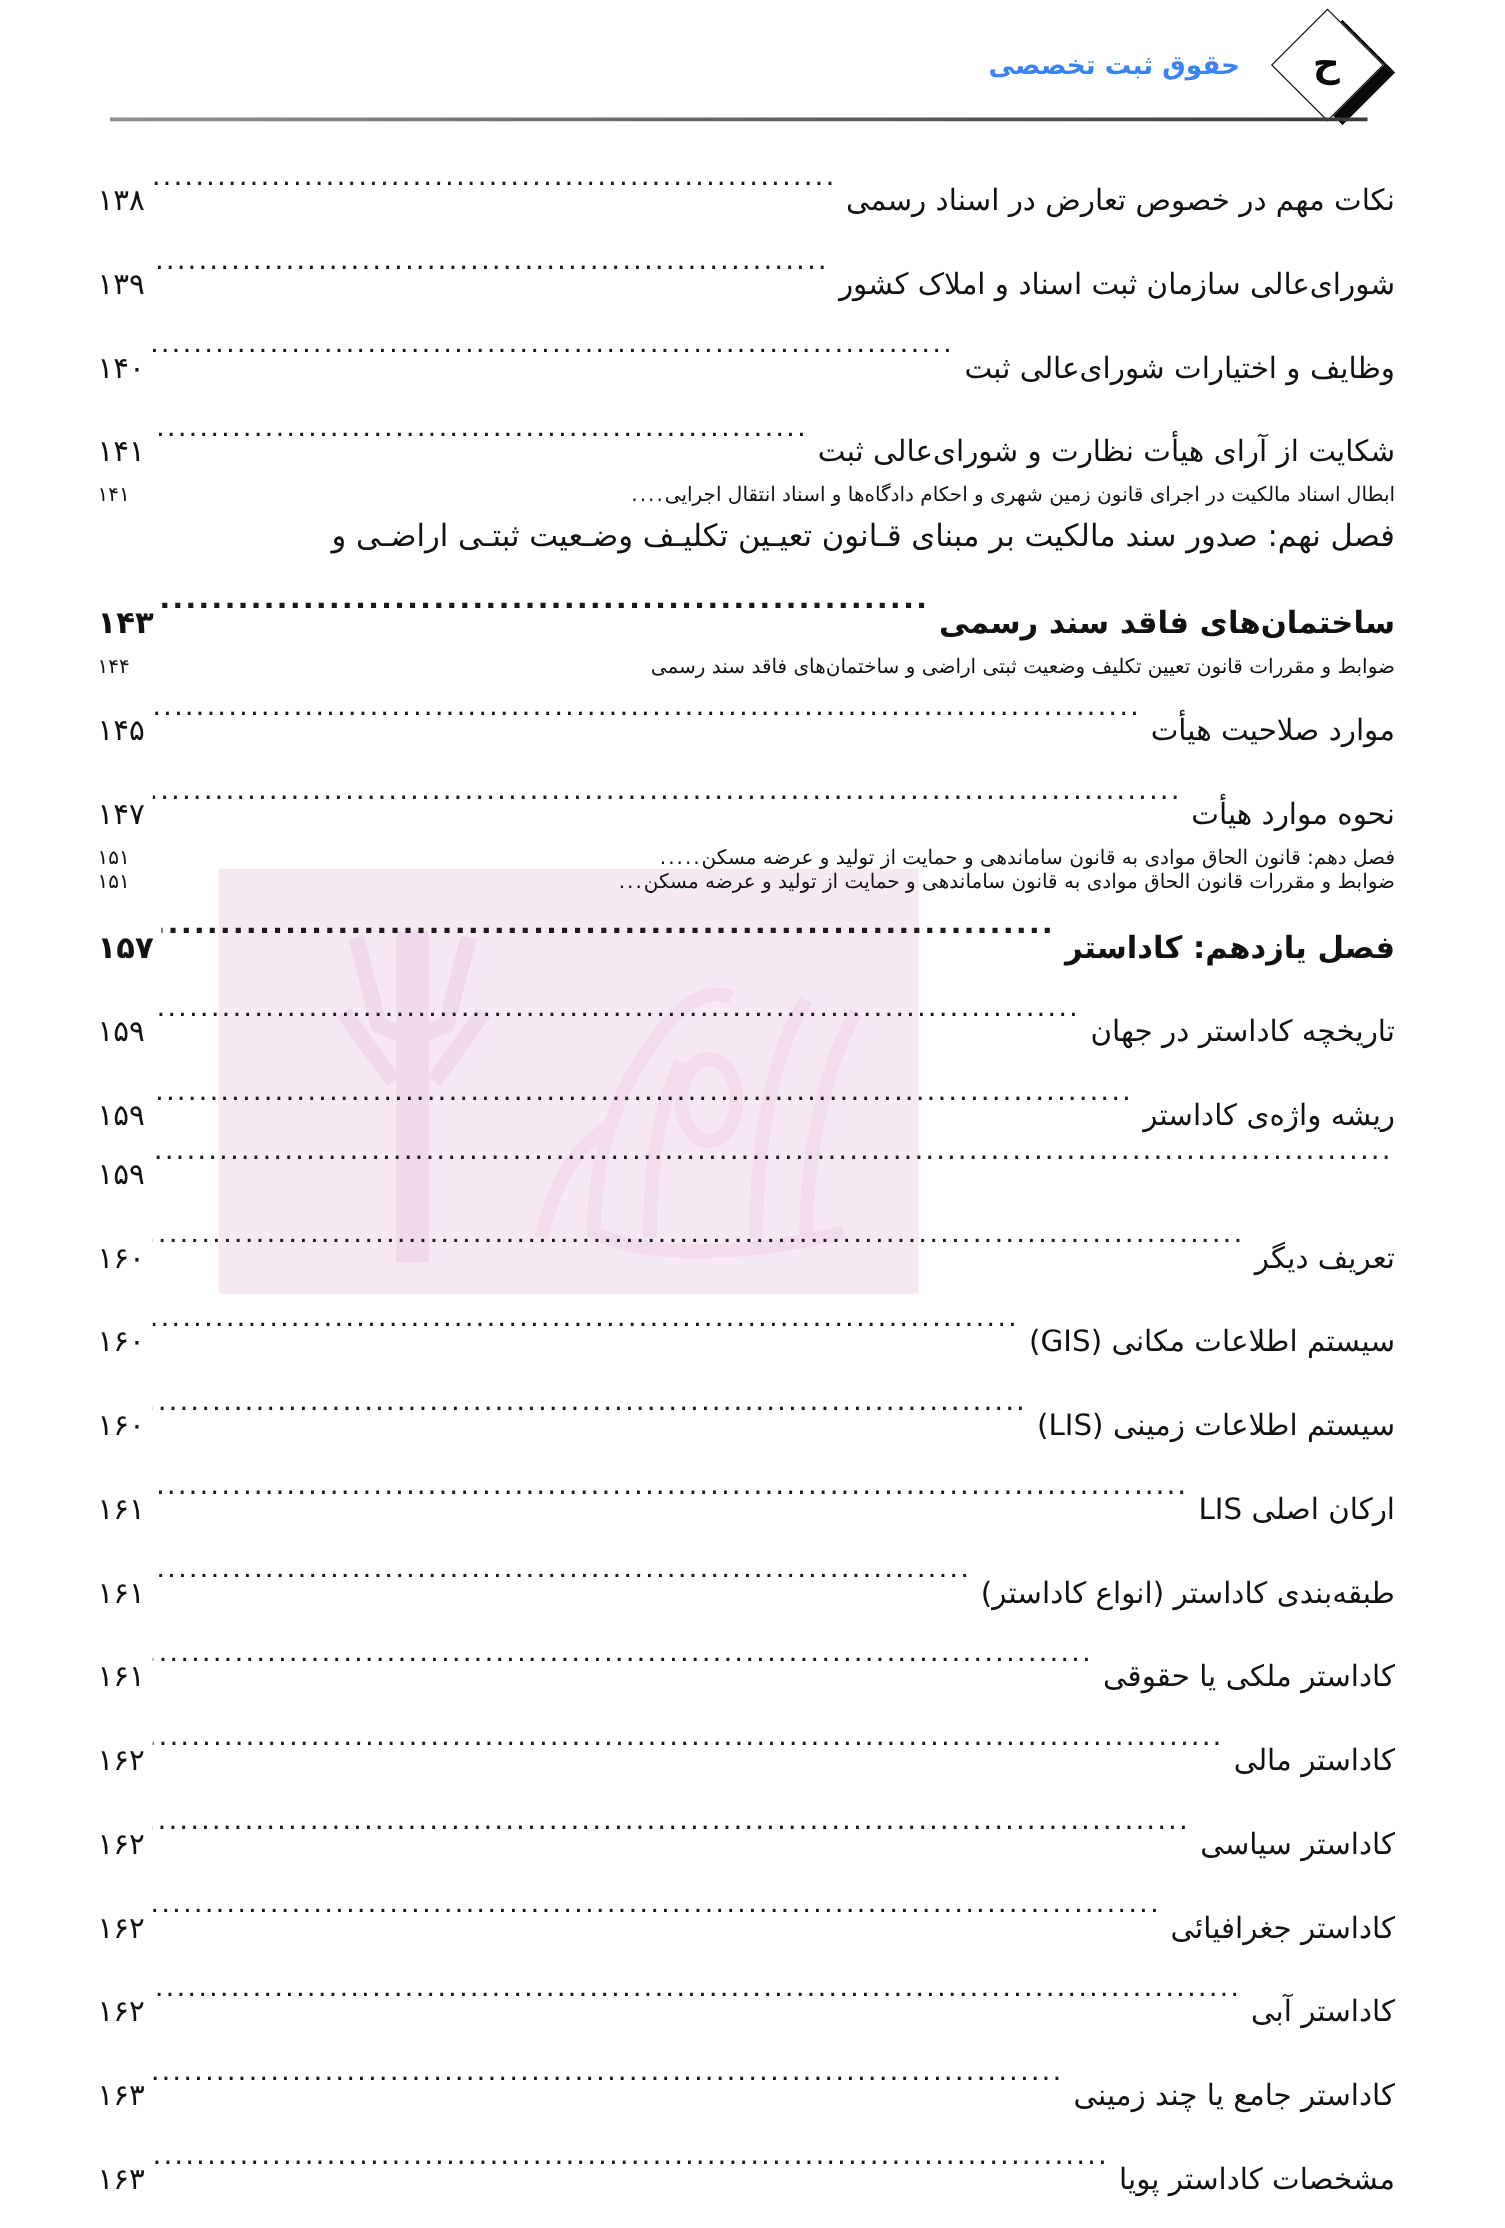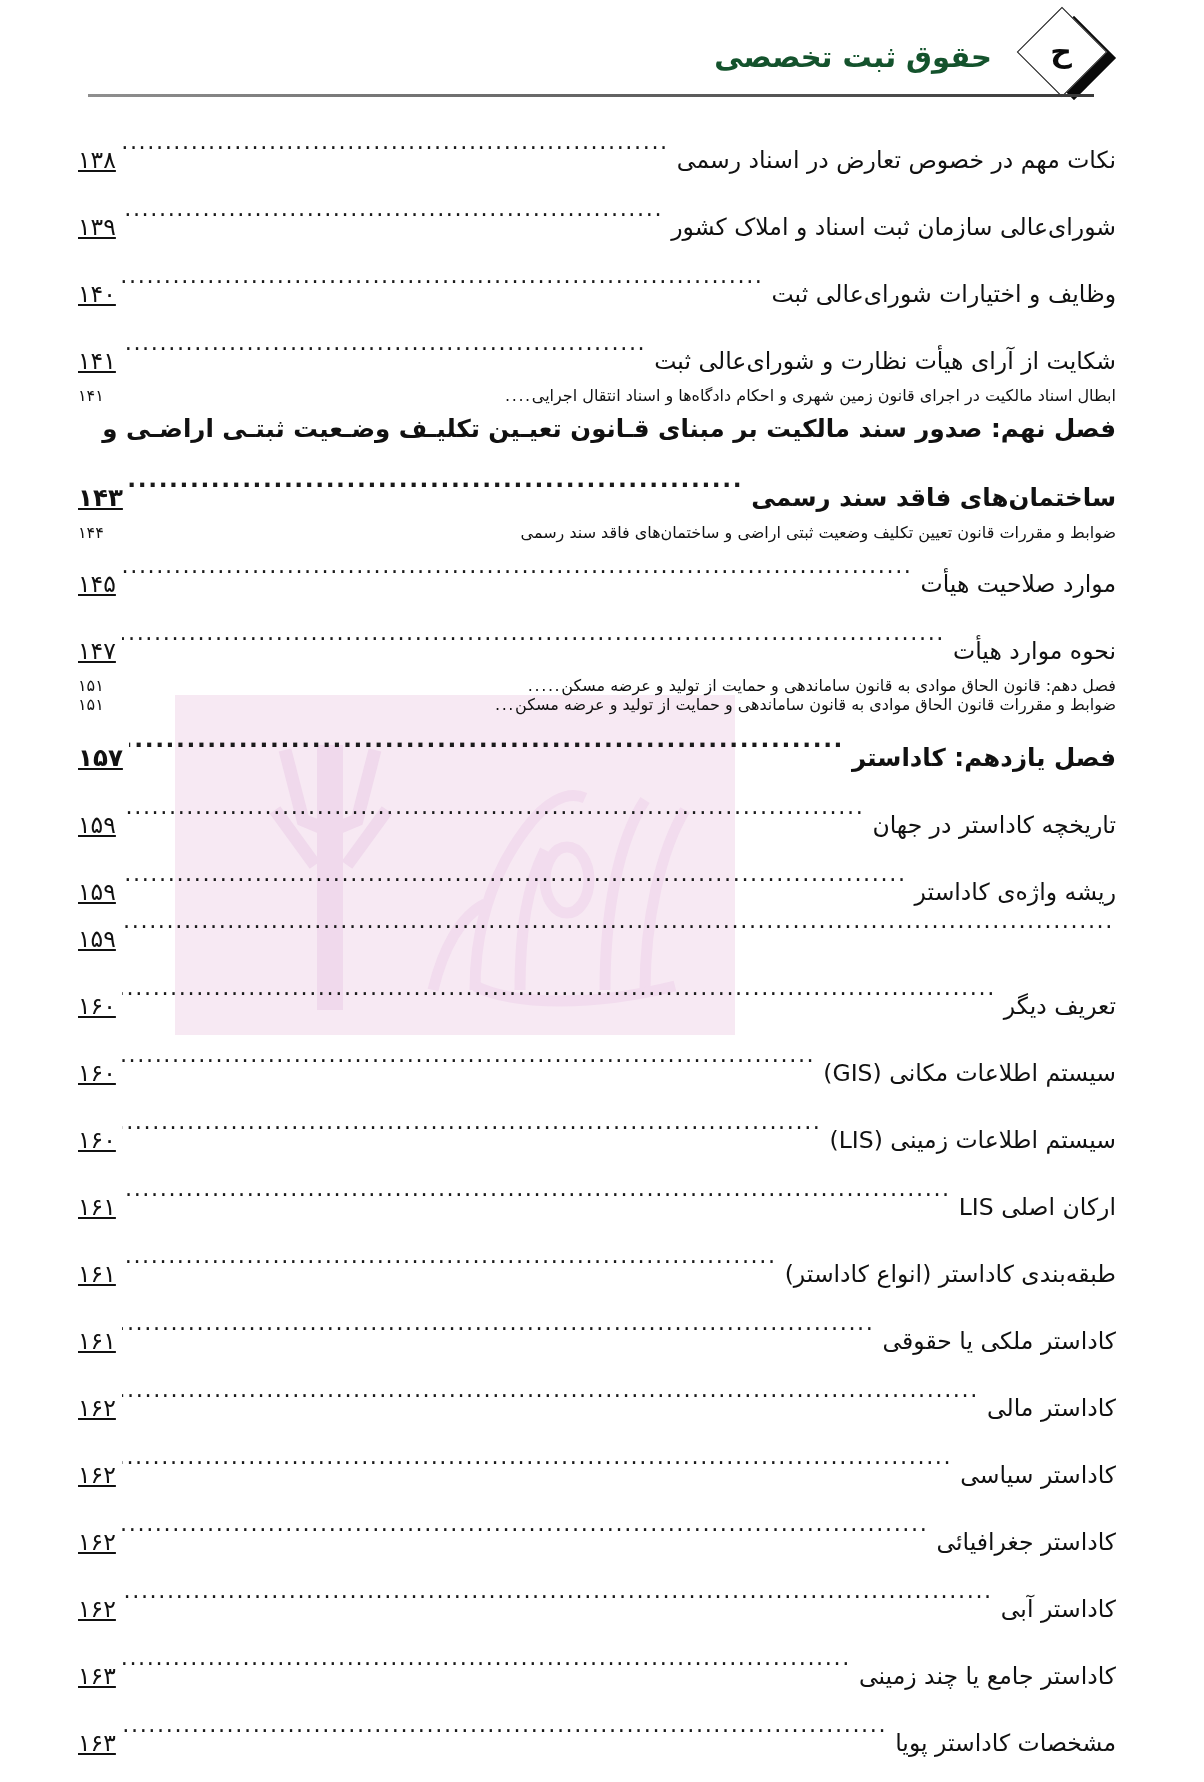--- a/index.html
+++ b/index.html
@@ -49,23 +49,23 @@
     top: 0;
     left: 0;
     right: 0;
     height: 108px;
     z-index: 3;
   }
   .header-title {
     position: absolute;
     right: 212px;
     top: 40px;
-    font-size: 29px;
+    font-size: 21px;
     font-weight: bold;
-    color: #14532d;
+    color: #3b82f6;
     letter-spacing: 0.5px;
     white-space: nowrap;
   }
   .header-rule {
     position: absolute;
     left: 88px;
     right: 110px;
     top: 94px;
     height: 3px;
     background: linear-gradient(to left, #3a3a3a, #6d6d6d 60%, #8f8f8f);
@@ -161,33 +161,32 @@
     font-size: 0.95em;
     color: #1a1a1a;
     overflow: hidden;
     display: block;
   }
   .row .page-num {
     flex: 0 0 auto;
     white-space: nowrap;
     padding-right: 4px;
     font-size: 1em;
-    text-decoration: underline;
   }
 
   
   .row-wrap {
     direction: rtl;
     width: 100%;
     margin-bottom: 2px;
   }
   .row-wrap.bold {
     font-size: 24.5px;
     line-height: 47px;
-    font-weight: bold;
+    font-weight: normal;
   }
 
   .twoline {
     display: flex;
     flex-direction: row;
     align-items: baseline;
     width: 100%;
     direction: rtl;
   }
   .twoline .label { flex: 0 0 auto; white-space: nowrap; text-align: right; }

